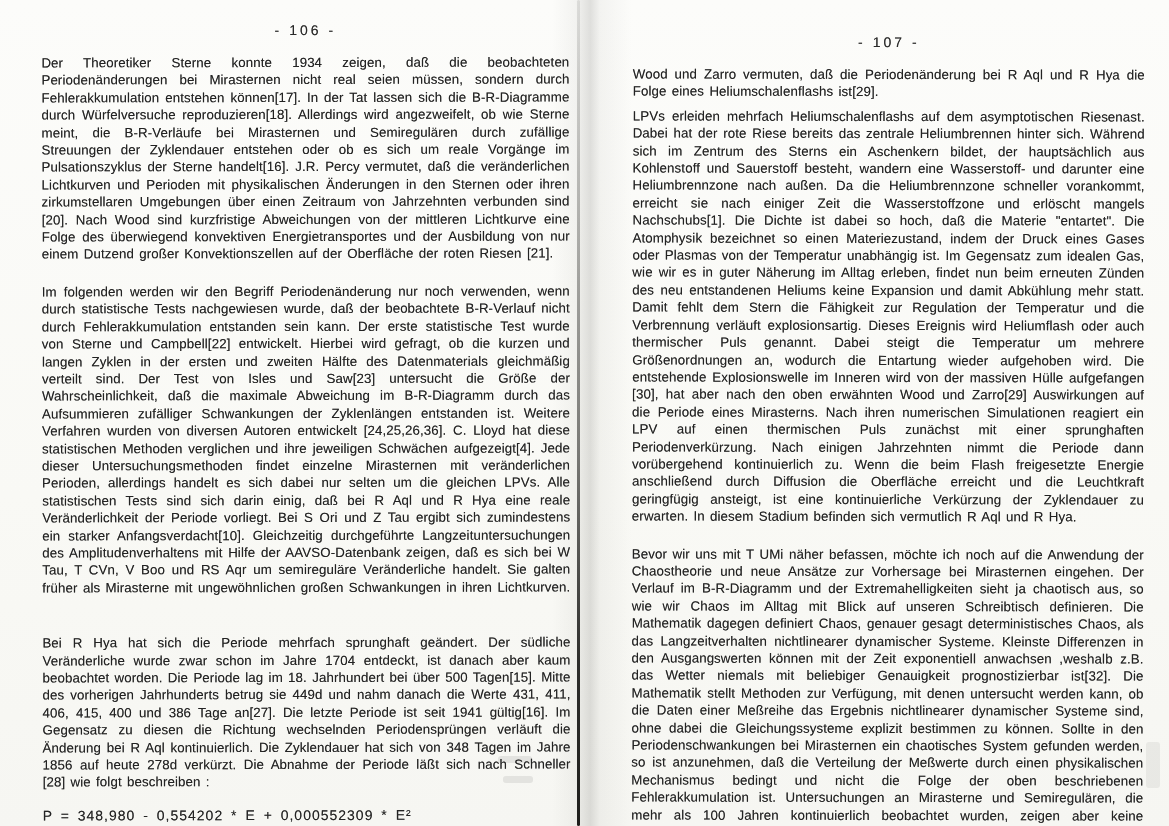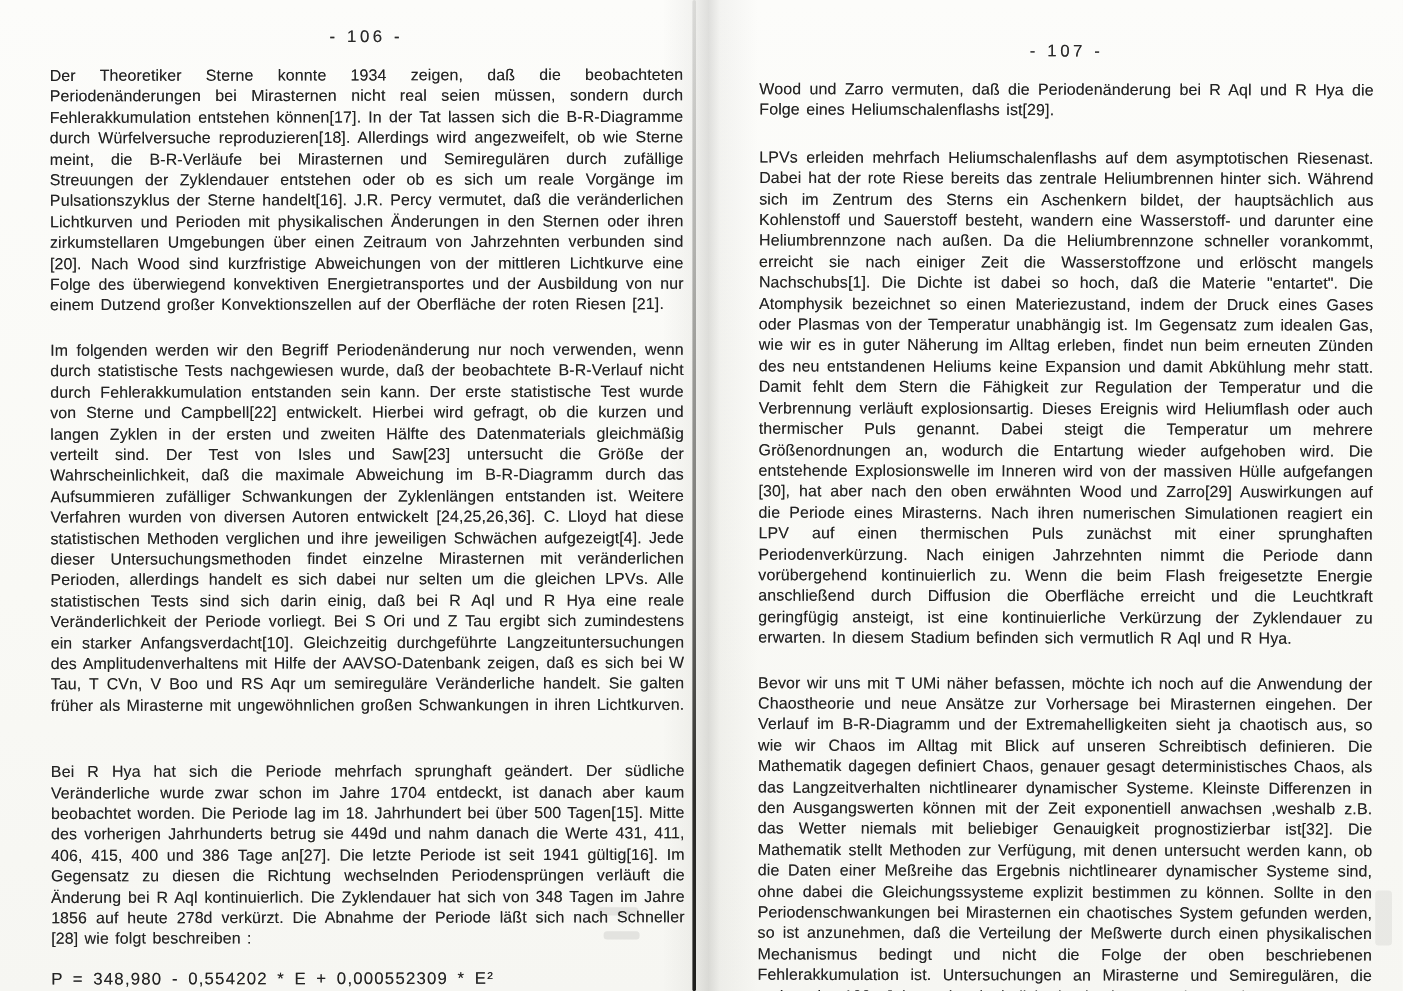--- a/index.html
+++ b/index.html
@@ -42,21 +42,21 @@
   .para {
     margin: 0 0 20px 0;
     text-align: justify;
     font-size: 13.3px;
     line-height: 17.4px;
     letter-spacing: 0.1px;
     word-spacing: 1.5px;
     color: #232323;
     text-shadow: 0 0 0.4px rgba(0,0,0,0.45);
   }
-  .para.tight { margin-bottom: 22px; }
+  .para.tight { margin-bottom: 7px; }
   .para.gap-lg { margin-bottom: 38px; }
   .para.last { margin-bottom: 0; }
   .formula {
     margin-top: 16px;
     text-align: left;
     font-size: 14px;
     letter-spacing: 1px;
     word-spacing: 3px;
     color: #232323;
     text-shadow: 0 0 0.4px rgba(0,0,0,0.45);

